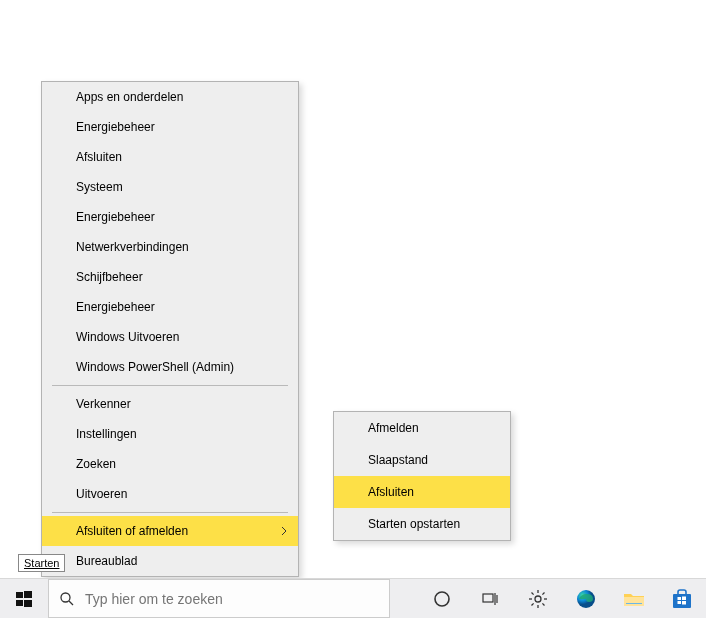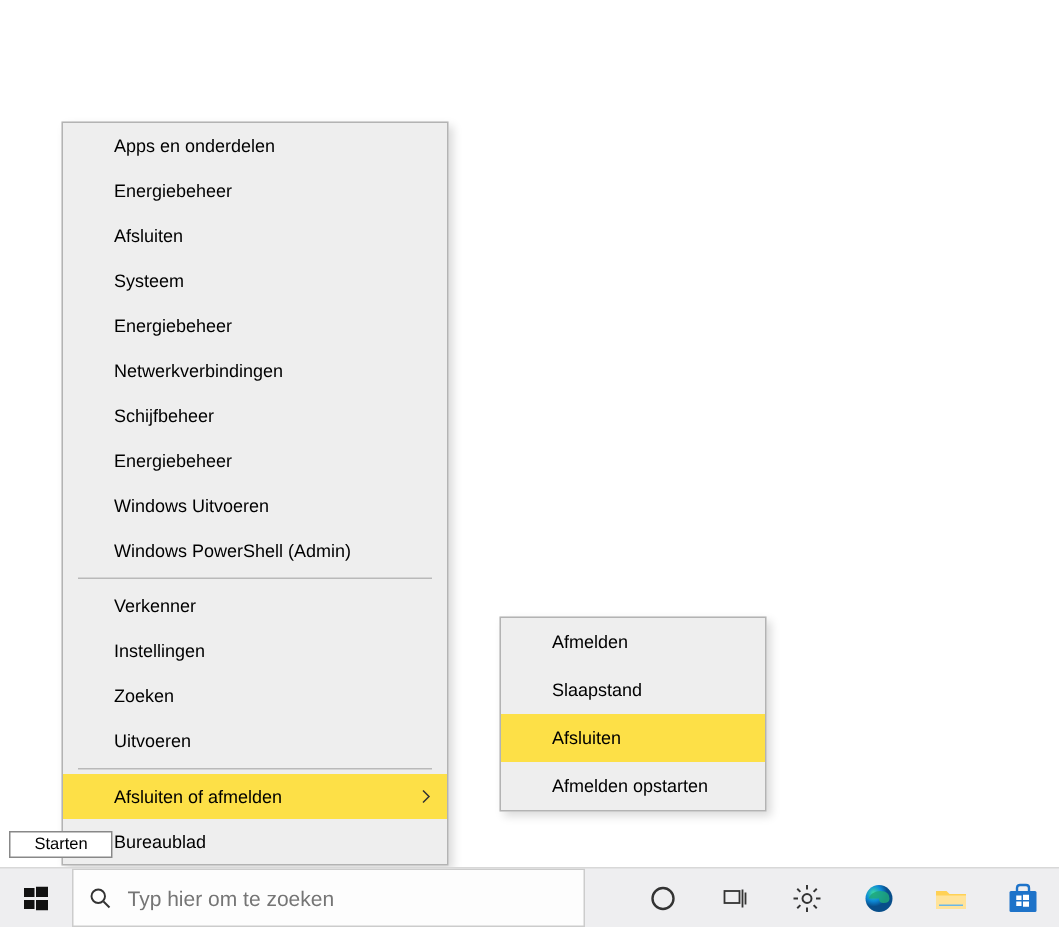--- a/index.html
+++ b/index.html
@@ -115,26 +115,27 @@
       box-shadow: 3px 3px 6px rgba(0,0,0,0.15);
       margin-left: 30px;
     }
 
     .submenu .menu-item {
       padding: 9px 10px 9px 34px;
     }
 
     .tooltip {
       position: absolute;
-      left: 6px;
+      left: 18px;
       bottom: 46px;
       background: #fff;
       border: 1px solid #888;
-      padding: 2px 16px;
+      padding: 2px 5px;
       font-size: 11px;
+      text-decoration: underline;
     }
 
     svg { display: block; }
   </style>
 </head>
 <body>
 
 <div class="context-menu">
   <div class="menu-item"><span>Apps en onderdelen</span></div>
   <div class="menu-item"><span>Energiebeheer</span></div>
@@ -164,21 +165,21 @@
         </svg>
     </span>
   </div>
   <div class="menu-item"><span>Bureaublad</span></div>
 </div>
 
 <div class="submenu">
   <div class="menu-item"><span>Afmelden</span></div>
   <div class="menu-item"><span>Slaapstand</span></div>
   <div class="menu-item hover"><span>Afsluiten</span></div>
-  <div class="menu-item"><span>Afmelden opstarten</span></div>
+  <div class="menu-item"><span>Starten opstarten</span></div>
 </div>
 
 <div class="tooltip">
   <span>Starten</span>
 </div>
 
 <div class="taskbar">
 
   <div class="start-btn">
     <span>

